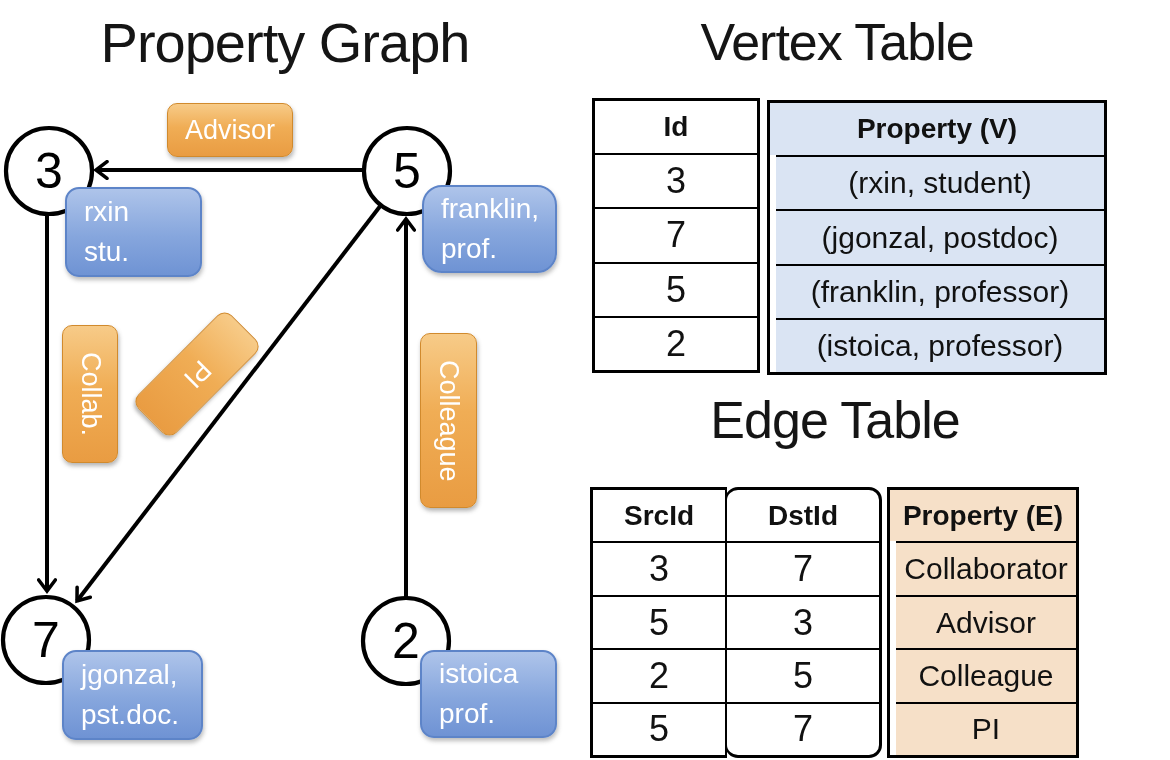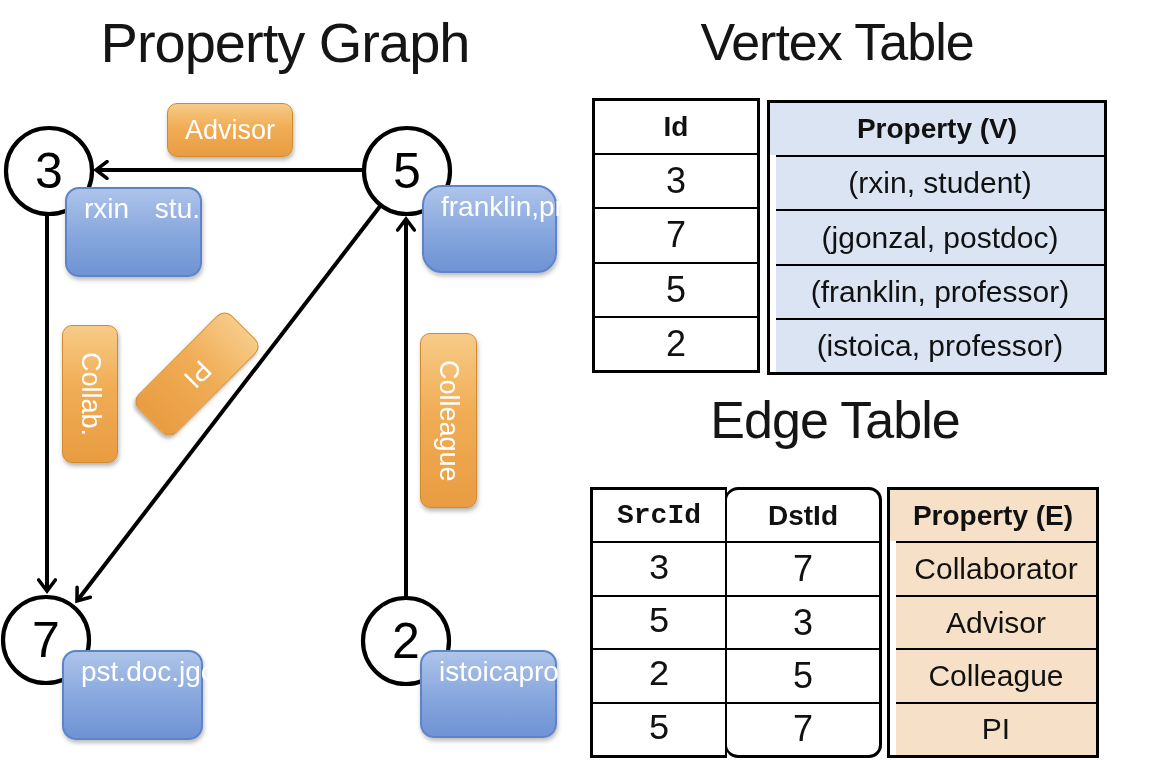--- a/index.html
+++ b/index.html
@@ -26,21 +26,21 @@
   .elabel{position:absolute;display:flex;align-items:center;justify-content:center;
     background:linear-gradient(180deg,var(--edge-label-orange-top) 0%,#f0ad55 45%,var(--edge-label-orange-bottom) 100%);
     border:1.5px solid var(--edge-label-border);border-radius:10px;color:#fff;font-size:27px;
     box-shadow:1px 3px 4px rgba(90,90,90,.45);}
   .elabel.vert{writing-mode:vertical-rl;}
   #elabel-advisor{left:167px;top:103px;width:126px;height:54px;}
   #elabel-collab{left:62px;top:325px;width:56px;height:138px;}
   #elabel-pi{left:170px;top:308px;width:54px;height:132px;transform:rotate(45deg);}
   #elabel-colleague{left:420px;top:333px;width:57px;height:175px;}
 
-  .vlabel{position:absolute;display:flex;justify-content:space-between;
+  .vlabel{position:absolute;display:flex;flex-direction:column;justify-content:center;
     background:linear-gradient(180deg,var(--node-label-blue-top) 0%,#86a6dd 55%,var(--node-label-blue-bottom) 100%);
     border:2px solid var(--node-label-border);border-radius:14px;color:#fff;font-size:28px;line-height:1.42;
     padding-left:17px;box-shadow:1px 3px 4px rgba(90,90,90,.4);}
   #vlabel-3{left:65px;top:187px;width:137px;height:90px;}
   #vlabel-5{left:422px;top:185px;width:135px;height:88px;border-radius:20px;}
   #vlabel-7{left:62px;top:650px;width:141px;height:90px;}
   #vlabel-2{left:420px;top:650px;width:137px;height:88px;}
 
   
   .tgroup{position:absolute;border:3px solid #000;background:#fff;display:flex;flex-direction:column;}
@@ -48,23 +48,23 @@
   .tgroup .cell + .cell{border-top:2px solid #000;}
   .cell.th{font-weight:bold;font-size:28px;}
   .cell.num{font-size:36px;font-weight:300;}
   .cell.txt{font-size:30px;font-weight:300;margin-left:6px;}
   .bluecol .cell{background:var(--vertex-cell-blue);}
   .tancol .cell{background:var(--edge-cell-tan);}
 
   #vt-id{left:592px;top:98px;width:168px;height:275px;justify-content:flex-end;}
   #vt-prop{left:767px;top:100px;width:340px;height:275px;}
 
-  #et-src{left:590px;top:487px;width:137px;height:271px;border-right-width:2px;font-family:Liberation Mono, monospace;}
+  #et-src{left:590px;top:487px;width:137px;height:271px;border-right-width:2px;}
   #et-dst{left:725px;top:487px;width:157px;height:271px;border-left-width:2px;border-radius:13px;}
-  #et-prop{left:887px;top:487px;width:212px;height:271px;text-align:center;}
+  #et-prop{left:887px;top:487px;width:192px;height:271px;text-align:center;}
 </style>
 </head>
 <body>
 
 <div class="stage">
 
   <div class="big-title" id="graph-title">Property Graph</div>
   <div class="big-title" id="vertex-title">Vertex Table</div>
   <div class="big-title" id="edge-title">Edge Table</div>
 
@@ -96,22 +96,22 @@
 
   <div class="vlabel" id="vlabel-3">
     <span>rxin</span>
     <span>stu.</span>
   </div>
   <div class="vlabel" id="vlabel-5">
     <span>franklin,</span>
     <span>prof.</span>
   </div>
   <div class="vlabel" id="vlabel-7">
+    <span>jgonzal,</span>
     <span>pst.doc.</span>
-    <span>jgonzal,</span>
   </div>
   <div class="vlabel" id="vlabel-2">
     <span>istoica</span>
     <span>prof.</span>
   </div>
 
   <div class="tgroup" id="vt-id">
     <div class="cell th">Id</div>
     <div class="cell num">3</div>
     <div class="cell num">7</div>

